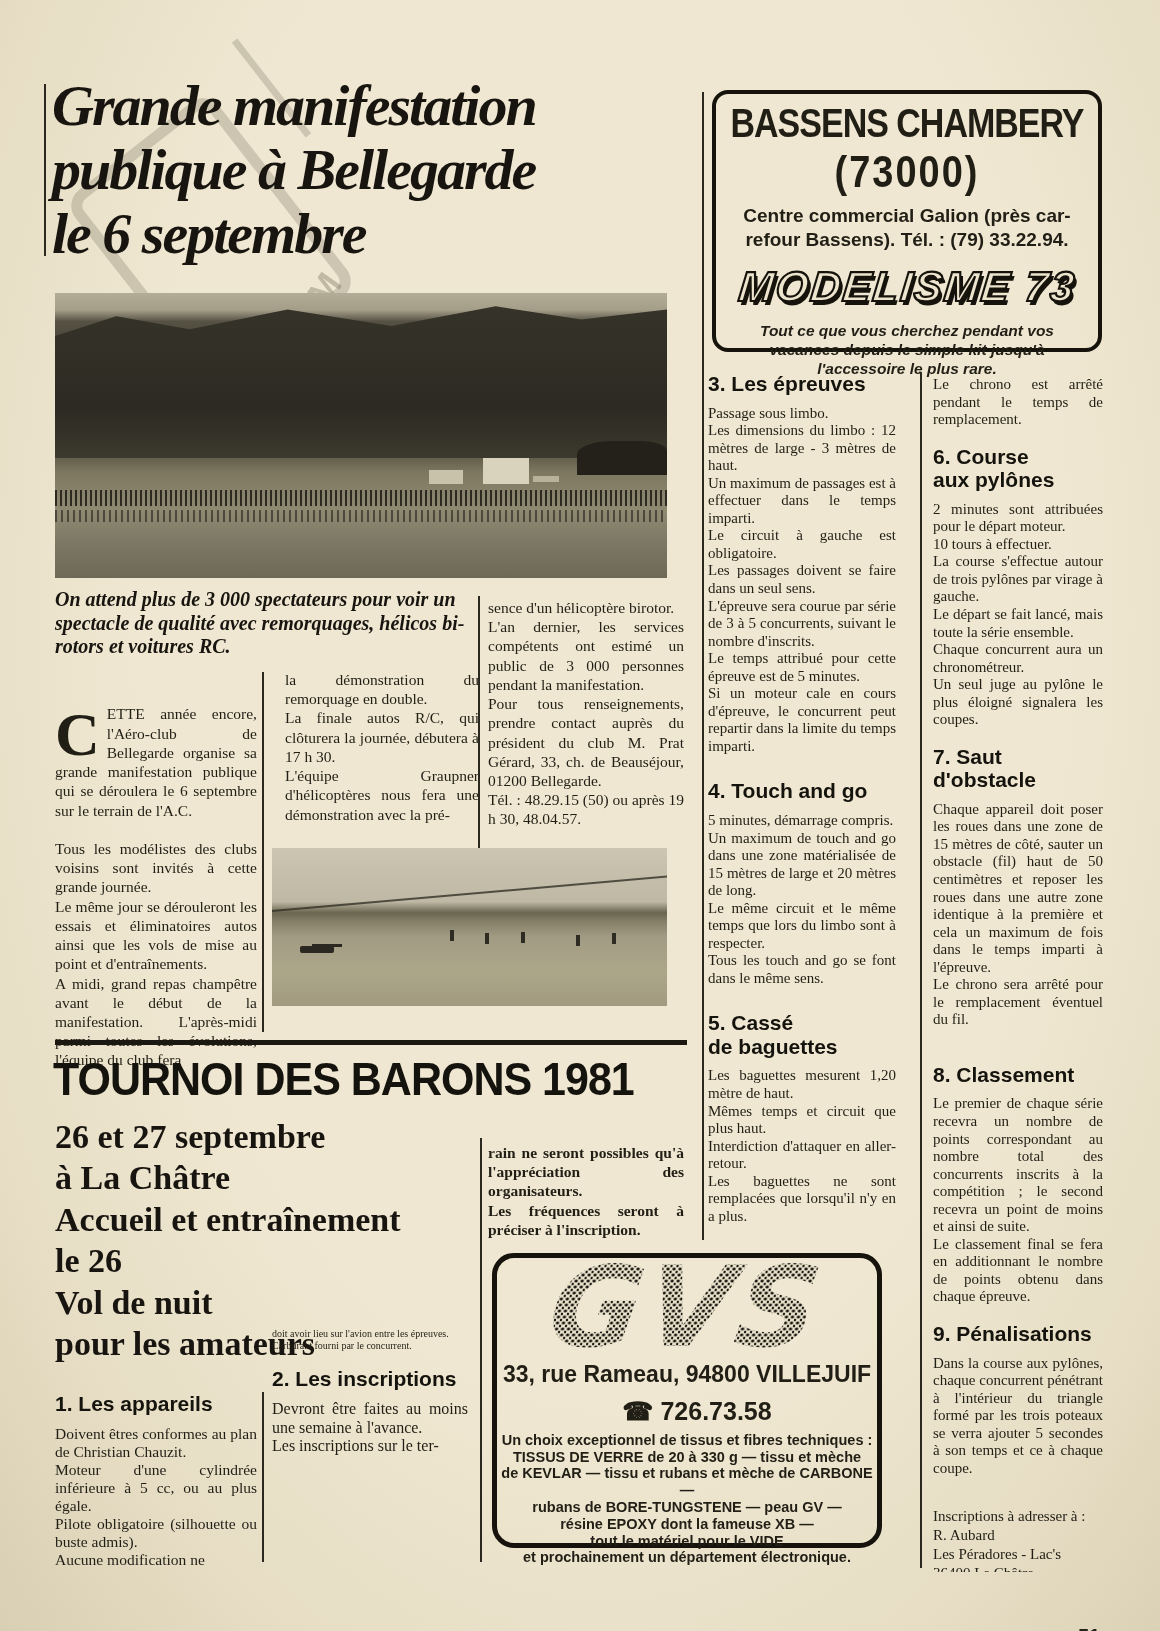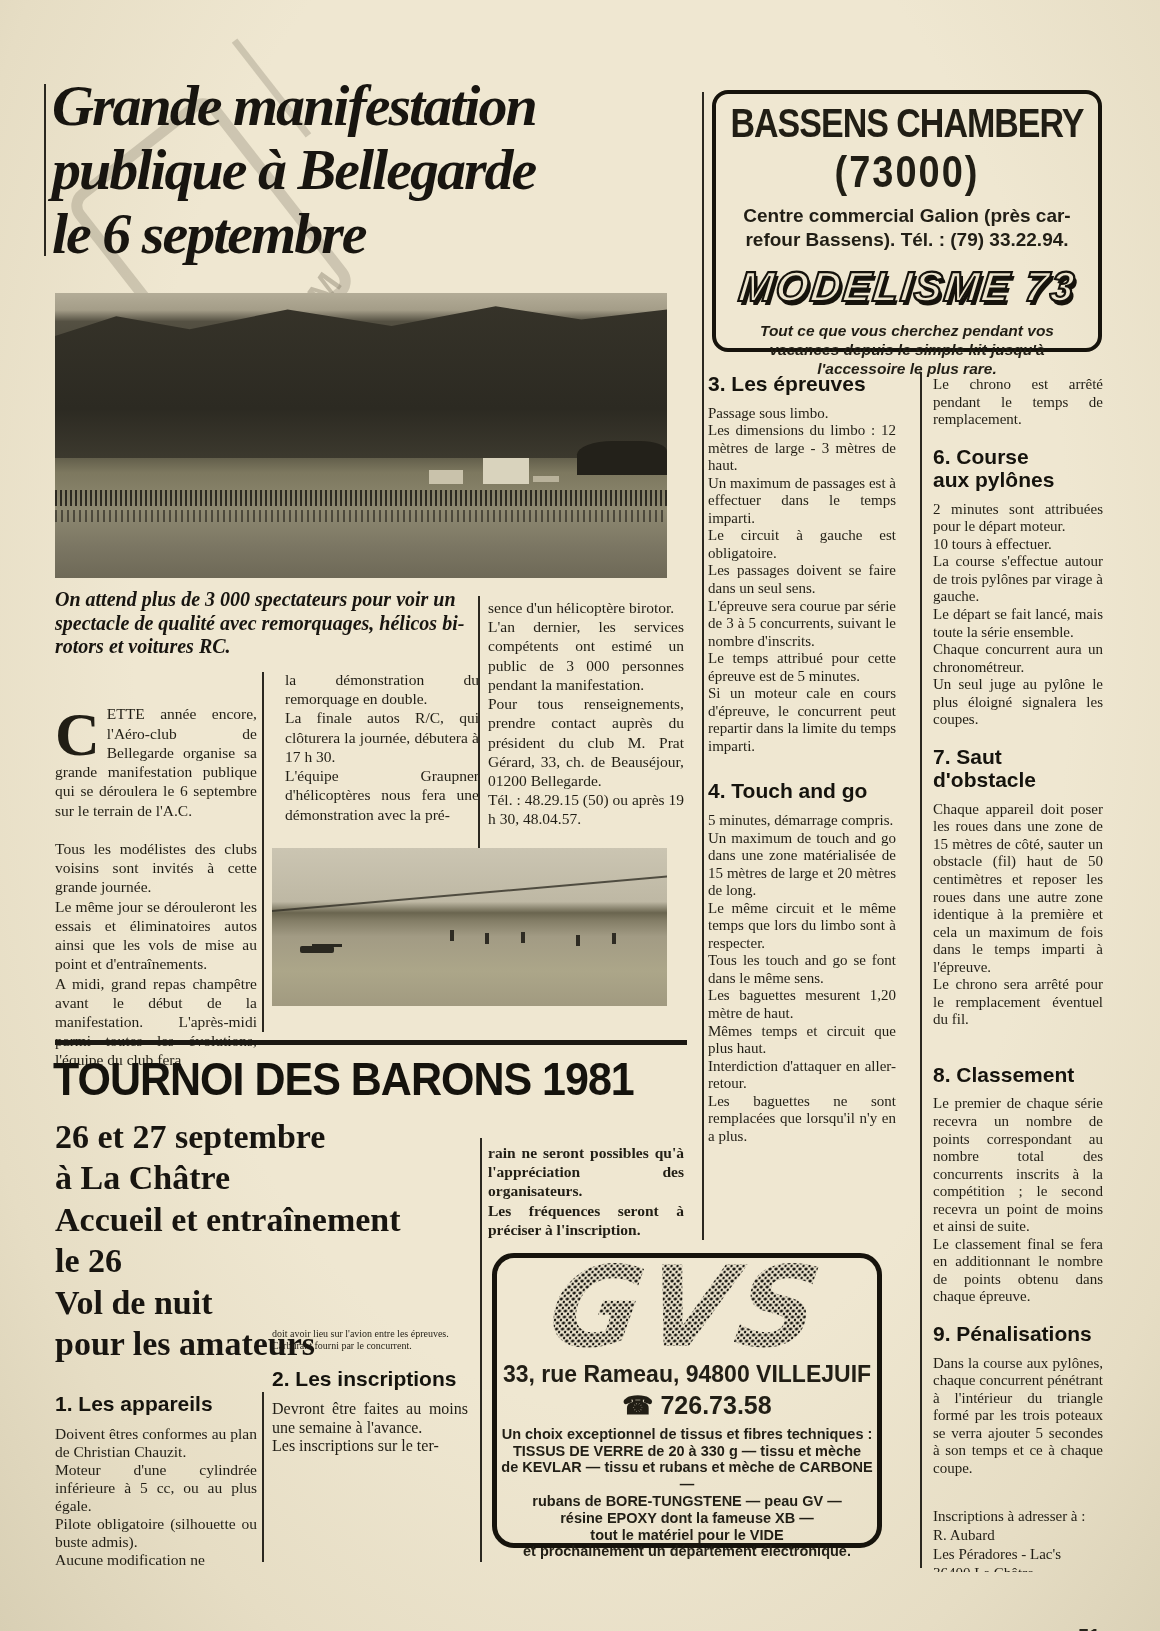--- a/index.html
+++ b/index.html
@@ -94,21 +94,21 @@
     box-sizing:border-box;text-align:center;padding-top:0;
   }
   .gvs-logo{
     display:inline-block;font:italic 700 112px/0.95 "DejaVu Sans",sans-serif;letter-spacing:4px;
     transform:skewX(-9deg);margin-top:-4px;
     background-image:radial-gradient(circle,#1c1a14 1.4px,transparent 1.9px),radial-gradient(circle,#1c1a14 1.1px,transparent 1.6px);
     background-size:6px 6px,6px 6px;background-position:0 0,3px 3px;
     -webkit-background-clip:text;background-clip:text;color:transparent;
   }
   .gvs-addr{font:700 23px/1.1 "Liberation Sans",sans-serif;margin-top:2px;}
-  .gvs-phone{font:700 25px/1.2 "Liberation Sans",sans-serif;margin-top:2px;padding-left:20px;}
+  .gvs-phone{font:700 25px/1.2 "Liberation Sans",sans-serif;margin-top:8px;padding-left:20px;}
   .gvs-text{font:700 14.5px/1.16 "Liberation Sans",sans-serif;white-space:pre-line;margin-top:6px;}
   
   .page-num{font:700 20px "Liberation Sans",sans-serif;color:#26231a;}
 </style>
 </head>
 <body>
 
 <div class="page">
 
   <div class="wm-device"></div>
@@ -179,20 +179,22 @@
 Le circuit à gauche est obligatoire.
 Les passages doivent se faire dans un seul sens.
 L'épreuve sera courue par série de 3 à 5 concurrents, suivant le nombre d'inscrits.
 Le temps attribué pour cette épreuve est de 5 minutes.
 Si un moteur cale en cours d'épreuve, le concurrent peut repartir dans la limite du temps imparti.</div>
     <div class="sec-title mt-md">4. Touch and go</div>
     <div class="body">5 minutes, démarrage compris.
 Un maximum de touch and go dans une zone matérialisée de 15 mètres de large et 20 mètres de long.
 Le même circuit et le même temps que lors du limbo sont à respecter.
 Tous les touch and go se font dans le même sens.</div>
+    <div class="sec-title mt-md">5. Cassé
+de baguettes</div>
     <div class="body">Les baguettes mesurent 1,20 mètre de haut.
 Mêmes temps et circuit que plus haut.
 Interdiction d'attaquer en aller-retour.
 Les baguettes ne sont remplacées que lorsqu'il n'y en a plus.</div>
   </div>
 
   <div class="flow-col" style="left:933px;top:376px;width:170px;height:1196px;">
     <div class="body">Le chrono est arrêté pendant le temps de remplacement.</div>
     <div class="sec-title">6. Course
 aux pylônes</div>

